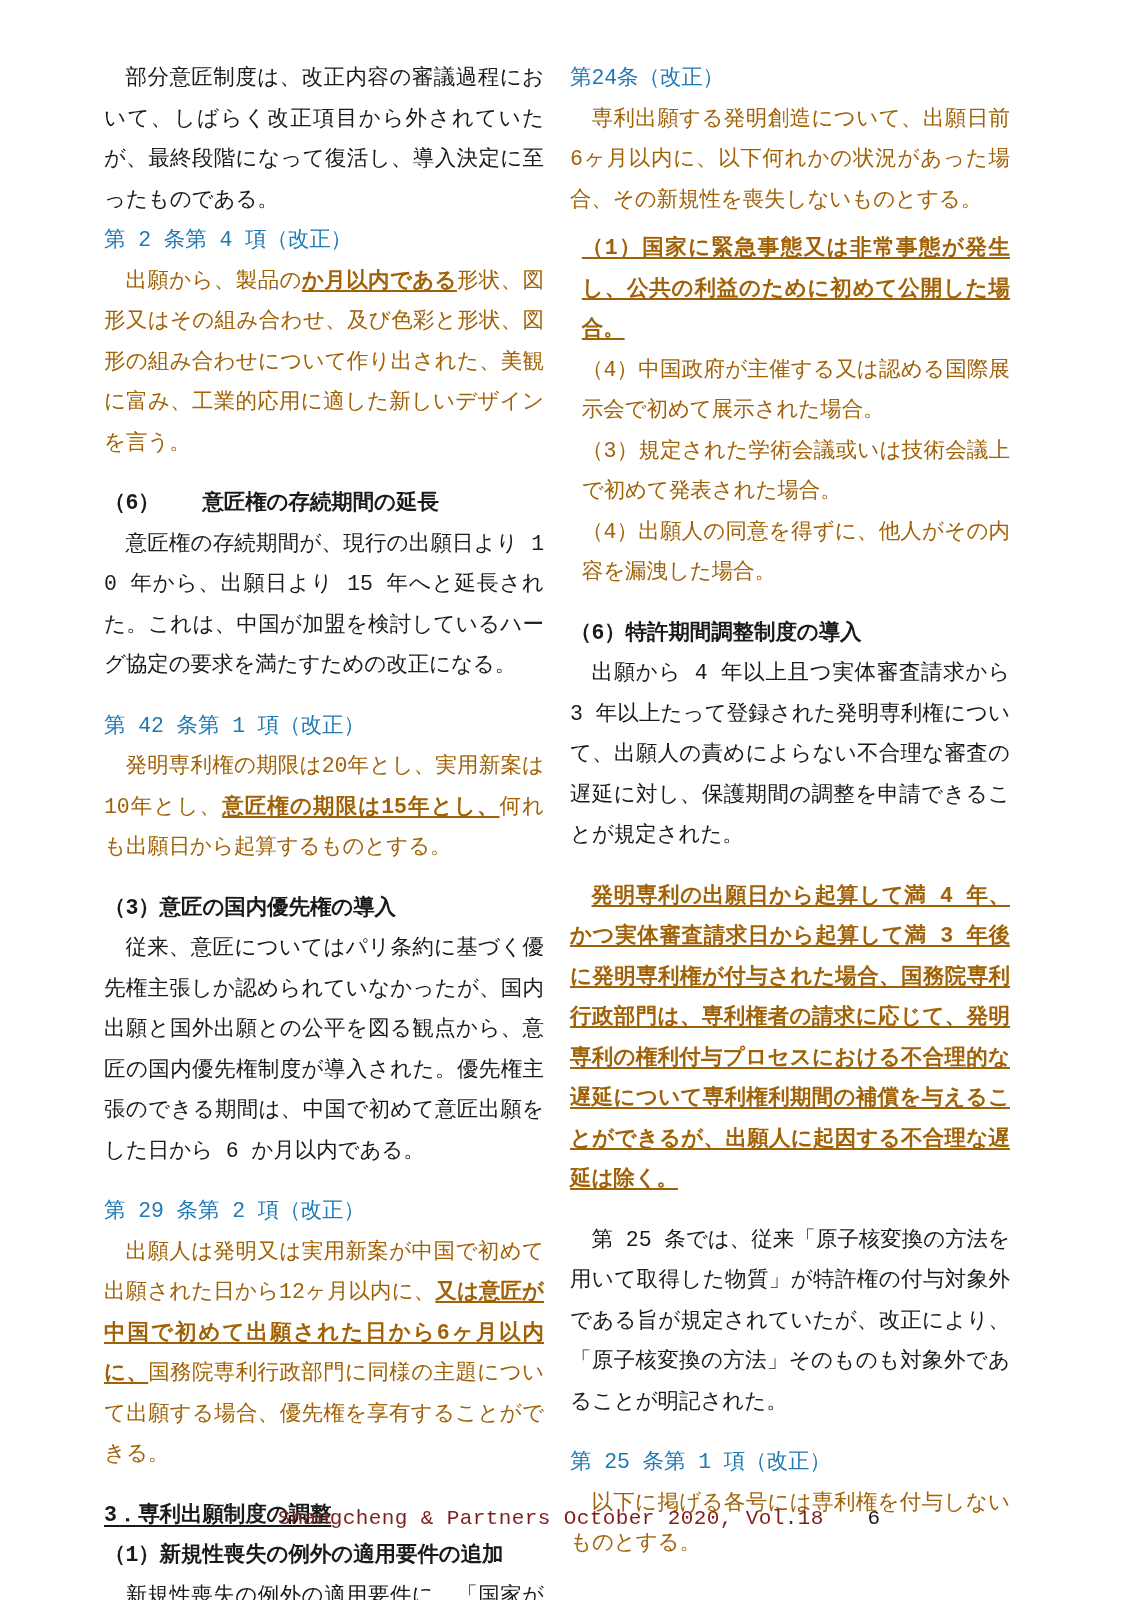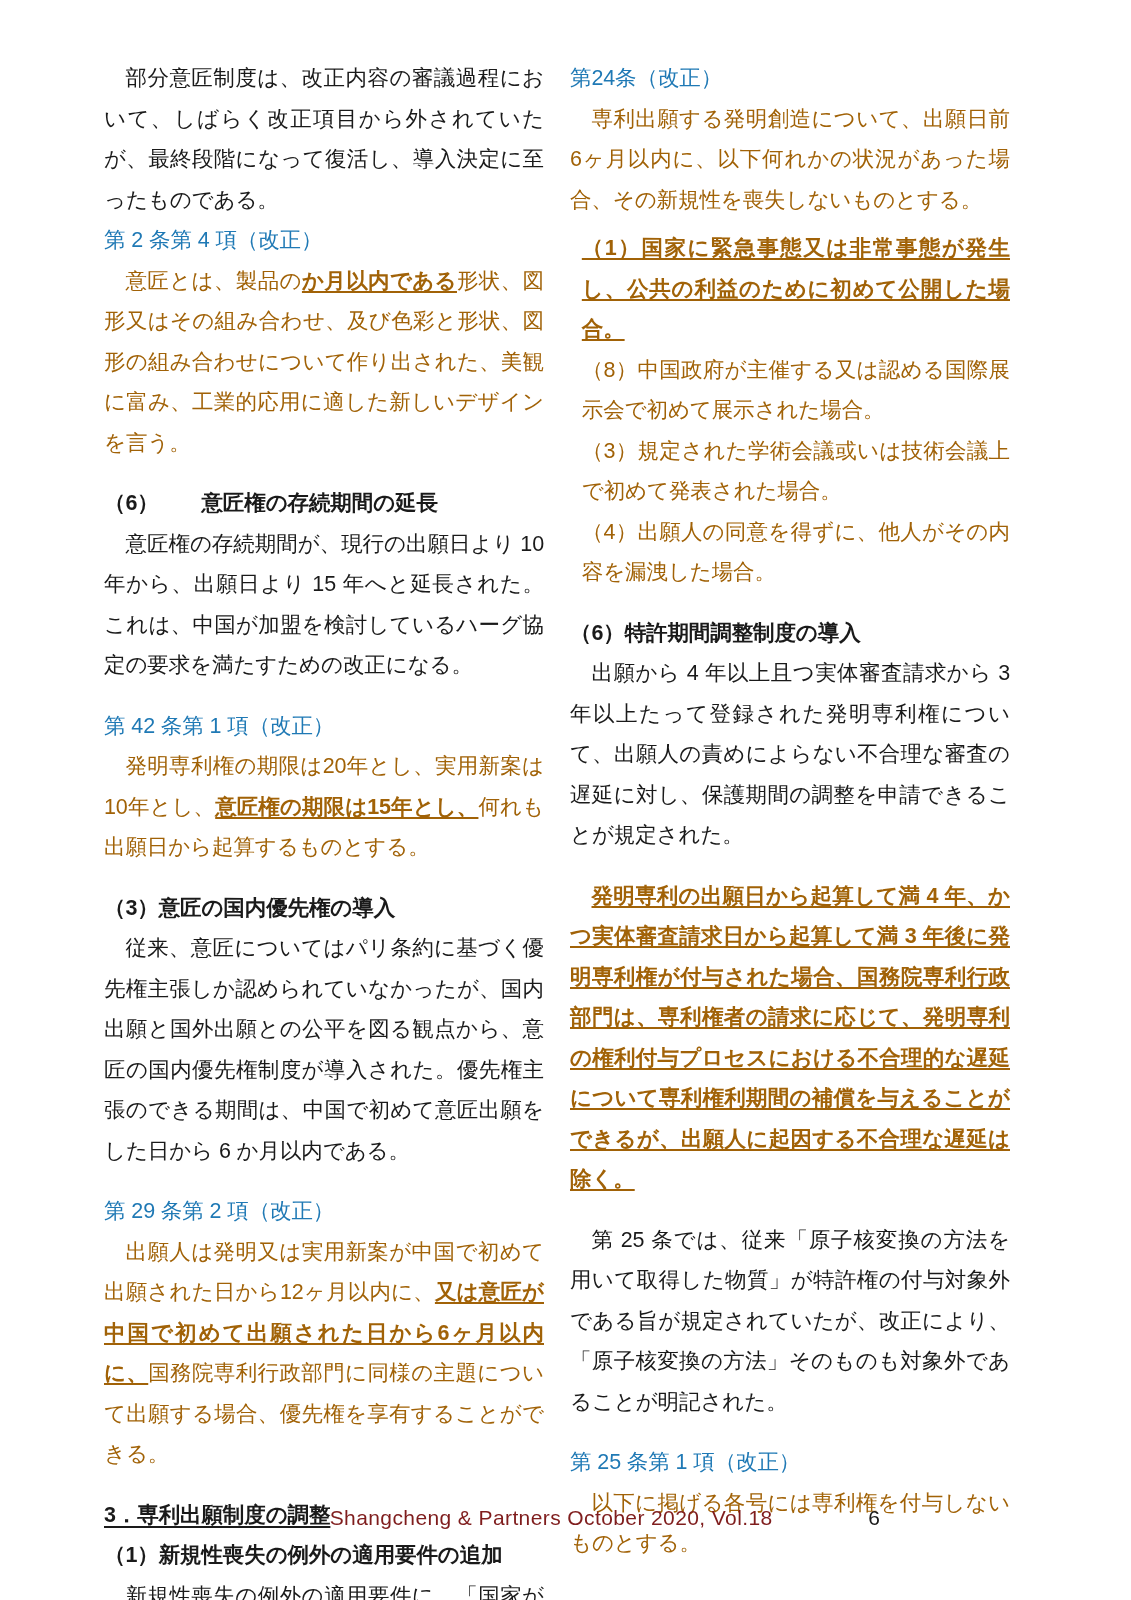--- a/index.html
+++ b/index.html
@@ -15,20 +15,21 @@
     position: relative;
     overflow: hidden;
   }
 
   .page {
     position: relative;
     width: 984px;
     height: 1600px;
     box-sizing: border-box;
     padding: 58px 104px 0 104px;
+    font-family: Liberation Mono, monospace;
   }
 
   .columns {
     display: flex;
     flex-direction: row;
     gap: 26px;
     align-items: flex-start;
   }
 
   .col {
@@ -115,21 +116,21 @@
 <div class="page">
 
   <div class="columns">
 
     <div class="col">
 
       <p class="blk para black">部分意匠制度は、改正内容の審議過程において、しばらく改正項目から外されていたが、最終段階になって復活し、導入決定に至ったものである。</p>
 
       <p class="blk ref">第 2 条第 4 項（改正）</p>
 
-      <p class="blk para blue"><span>意匠とは、製品の</span><span class="bu">か月以内である</span><span>形状、図形又はその組み合わせ、及び色彩と形状、図形の組み合わせについて作り出された、美観に富み、工業的応用に適した新しいデザインを言う。</span></p>
+      <p class="blk para blue"><span>出願から、製品の</span><span class="bu">か月以内である</span><span>形状、図形又はその組み合わせ、及び色彩と形状、図形の組み合わせについて作り出された、美観に富み、工業的応用に適した新しいデザインを言う。</span></p>
 
       <div class="gap-md"></div>
 
       <p class="blk heading black">（6）　　意匠権の存続期間の延長</p>
 
       <p class="blk para black">意匠権の存続期間が、現行の出願日より 10 年から、出願日より 15 年へと延長された。これは、中国が加盟を検討しているハーグ協定の要求を満たすための改正になる。</p>
 
       <div class="gap-md"></div>
 
       <p class="blk ref">第 42 条第 1 項（改正）</p>
@@ -161,21 +162,21 @@
     <div class="col">
 
       <p class="blk ref">第24条（改正）</p>
 
       <p class="blk para blue">専利出願する発明創造について、出願日前6ヶ月以内に、以下何れかの状況があった場合、その新規性を喪失しないものとする。</p>
 
       <div class="gap-sm"></div>
 
       <p class="blk listitem blue bu">（1）国家に緊急事態又は非常事態が発生し、公共の利益のために初めて公開した場合。</p>
 
-      <p class="blk listitem blue">（8）中国政府が主催する又は認める国際展示会で初めて展示された場合。</p>
+      <p class="blk listitem blue">（4）中国政府が主催する又は認める国際展示会で初めて展示された場合。</p>
 
       <p class="blk listitem blue">（3）規定された学術会議或いは技術会議上で初めて発表された場合。</p>
 
       <p class="blk listitem blue">（4）出願人の同意を得ずに、他人がその内容を漏洩した場合。</p>
 
       <div class="gap-md"></div>
 
       <p class="blk heading black">（6）特許期間調整制度の導入</p>
 
       <p class="blk para black">出願から 4 年以上且つ実体審査請求から 3 年以上たって登録された発明専利権について、出願人の責めによらない不合理な審査の遅延に対し、保護期間の調整を申請できることが規定された。</p>

